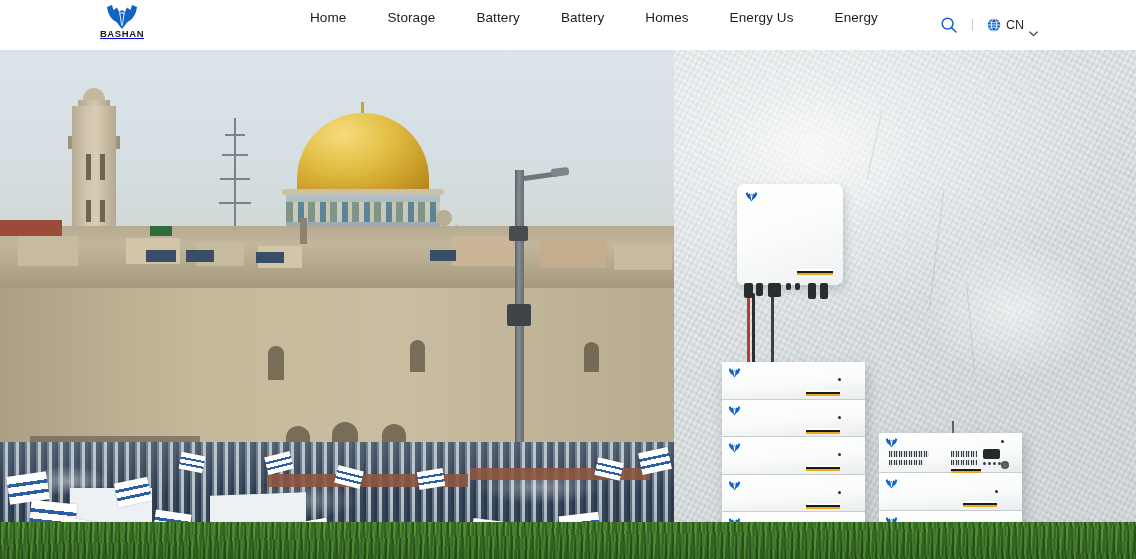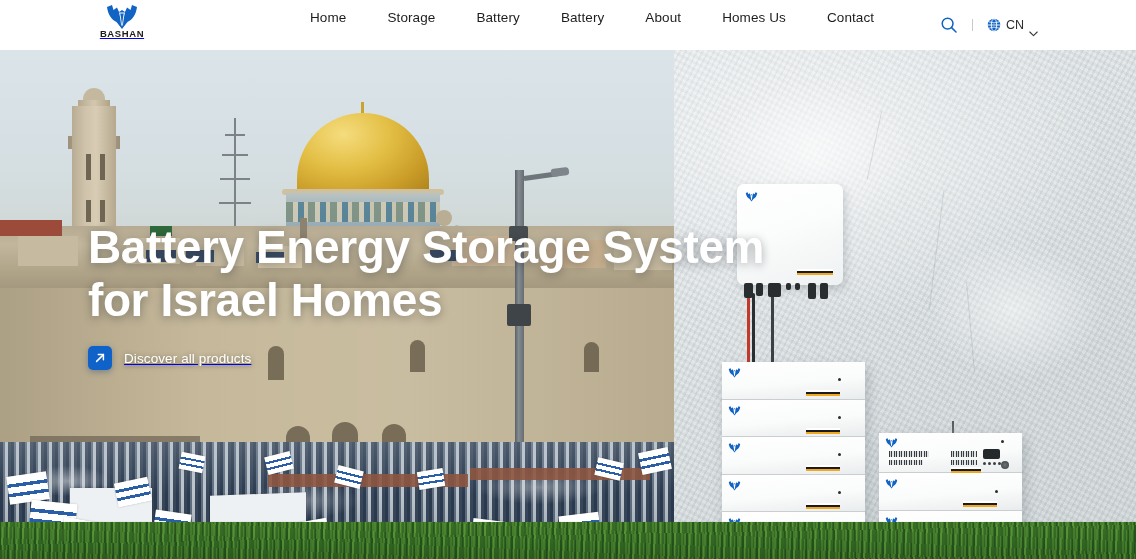--- a/index.html
+++ b/index.html
@@ -376,23 +376,23 @@
       </svg>
     </span>
     <span class="logo-text">BASHAN</span>
   </a>
 
   <nav class="nav">
     <a class="nav-item n0" href="#">Home</a>
     <a class="nav-item n0" href="#">Storage</a>
     <a class="nav-item n0" href="#">Battery</a>
     <a class="nav-item n0" href="#">Battery</a>
-    <a class="nav-item n0" href="#">About</a>
-    <a class="nav-item n0" href="#">Homes Us</a>
-    <a class="nav-item" href="#">Contact</a>
+    <a class="nav-item n0" href="#">Homes</a>
+    <a class="nav-item n0" href="#">Energy Us</a>
+    <a class="nav-item" href="#">Energy</a>
   </nav>
 
   <div class="head-right">
     <div class="search-btn">
       <svg viewBox="0 0 18 18" xmlns="http://www.w3.org/2000/svg">
         <circle cx="7.6" cy="7.6" r="5.4" fill="none" stroke="#1163c4" stroke-width="1.5"></circle>
         <line x1="11.6" y1="11.6" x2="16" y2="16" stroke="#1163c4" stroke-width="1.5" stroke-linecap="round"></line>
       </svg>
     </div>
     <div class="divider"></div>
@@ -658,26 +658,13 @@
           </svg>
       </span>
 
     </div>
 
   </div>
 
   <div class="grass-top"></div>
   <div class="grass"></div>
 
-  <div class="hero-copy">
-    <h1 class="hero-title">Battery Energy Storage System
-for Israel Homes</h1>
-    <a class="cta" href="#">
-      <span class="cta-icon">
-        <svg viewBox="0 0 12 12" xmlns="http://www.w3.org/2000/svg">
-          <path d="M2.6 9.4 L9.4 2.6" stroke="#ffffff" stroke-width="1.5" stroke-linecap="round"></path>
-          <path d="M4.3 2.6 L9.4 2.6 L9.4 7.7" fill="none" stroke="#ffffff" stroke-width="1.5" stroke-linecap="round" stroke-linejoin="round"></path>
-        </svg>
-      </span>
-      <span class="cta-label">Discover all products</span>
-    </a>
-  </div>
 </div>
 
 </body></html>

